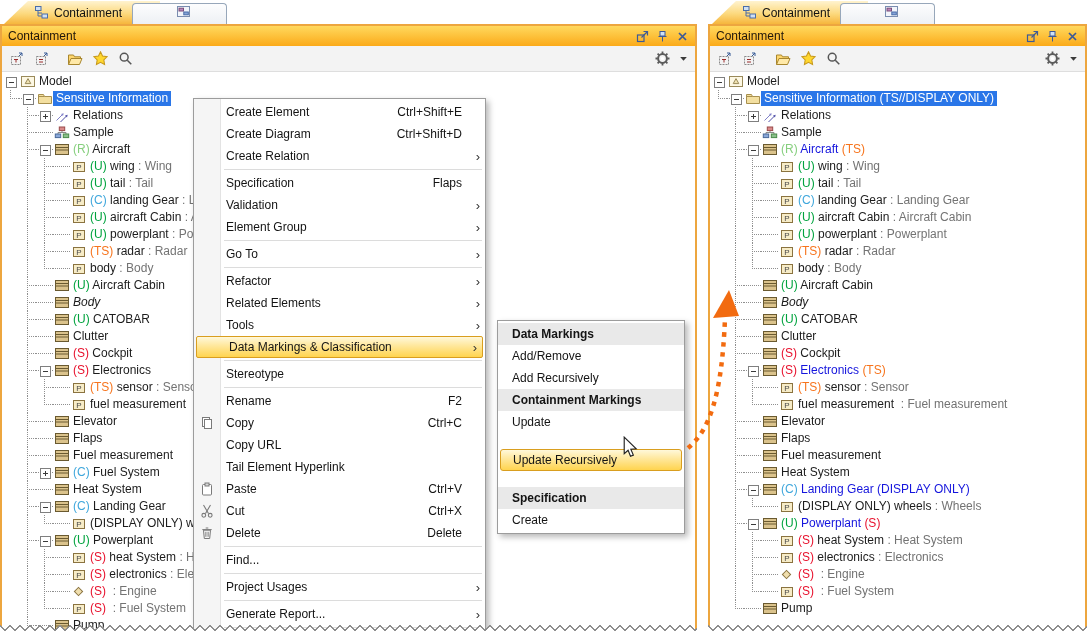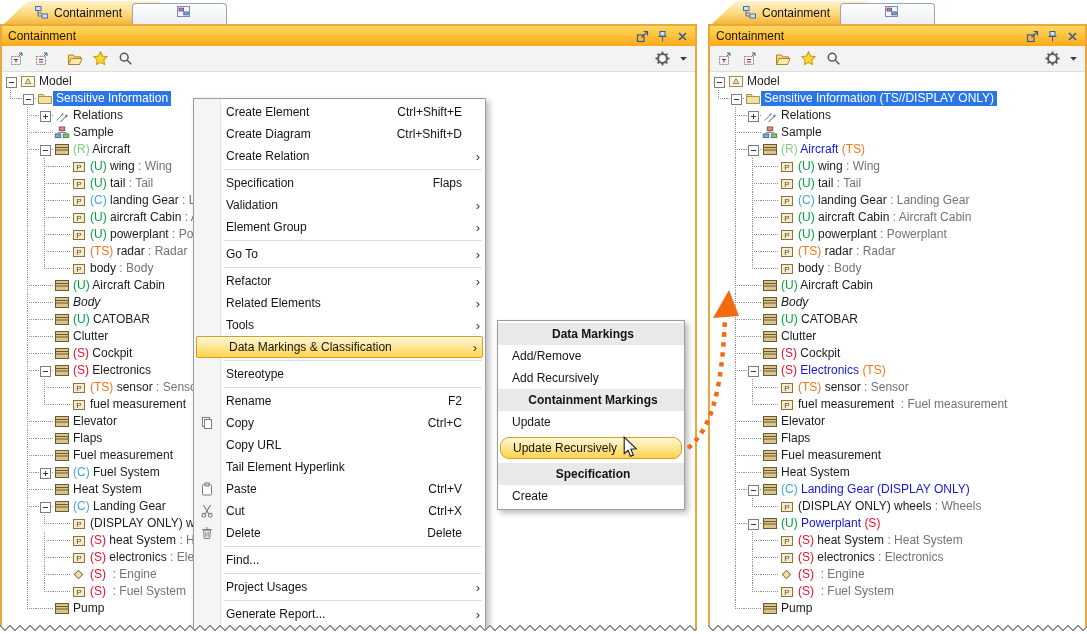--- a/index.html
+++ b/index.html
@@ -72,23 +72,23 @@
   .mi .lbl + .arr{margin-left:auto;}
   .mi.hl{background:linear-gradient(#fff8da,#ffe79a 45%,#ffd44f);
         border:1px solid #d99e1f;border-radius:2px;margin:0 2px;height:20px;}
   .msep{margin:2px 3px 2px 30px;border-top:1px solid #dcdcdc;height:0;}
 
   
   .smenu{position:absolute;left:497px;top:320px;width:186px;z-index:11;background:#fff;
         border:1px solid #9c9c9c;box-shadow:3px 3px 6px rgba(0,0,0,.28);padding:2px 0;}
   .smi{height:22px;display:flex;align-items:center;padding:0 10px 0 14px;color:#141414;}
   .smi .lbl{padding:0;}
-  .smi.hdr{font-weight:bold;background:#e9e9e9;justify-content:center;}
+  .smi.hdr{font-weight:bold;background:#e9e9e9;}
   .smi.hl{background:linear-gradient(#fff8da,#ffe79a 45%,#ffd44f);
-        border:1px solid #d99e1f;border-radius:9px;margin:4px 2px;padding-left:12px;height:20px;}
+        border:1px solid #d99e1f;border-radius:3px;margin:16px 2px;padding-left:12px;height:20px;}
 
   
   .torn{position:absolute;left:0;right:0;bottom:0;height:13px;z-index:40;pointer-events:none;}
   .torn .zz{position:absolute;left:0;right:0;bottom:0;height:10px;background-repeat:repeat-x;}
   .torn .zz.dark{bottom:2px;
      background-image:linear-gradient(-45deg,#8d8d8d 5px,transparent 0),
                       linear-gradient(45deg,#8d8d8d 5px,transparent 0);
      background-size:10px 10px;background-position:0 100%;}
   .torn .zz.white{
      background-image:linear-gradient(-45deg,#ffffff 5px,transparent 0),
@@ -298,20 +298,24 @@
               <path d="M1.5 4.5h13M1.5 7h13" stroke="#6a5a30"></path>
             </svg></span><span class="lbl"><span class="c-t">Heat System</span></span></div>
         <div class="trow"><span class="sl"></span><span class="sl"><i class="v"></i><i class="h hr"></i></span><span class="sl"><i class="h"></i><span class="tgl minus"></span></span><span class="tic"><svg width="16" height="13" viewBox="0 0 16 13">
               <rect x="1.5" y="1.5" width="13" height="10" fill="#dbc38c" stroke="#6a5a30"></rect>
               <path d="M1.5 4.5h13M1.5 7h13" stroke="#6a5a30"></path>
             </svg></span><span class="lbl"><span class="c-c">(C) </span><span class="c-t">Landing Gear</span></span></div>
         <div class="trow"><span class="sl"></span><span class="sl"><i class="v"></i></span><span class="sl"><i class="vh"></i><i class="h hr"></i></span><span class="sl"><i class="h"></i></span><span class="tic"><svg width="14" height="12" viewBox="0 0 14 12">
               <rect x="1.5" y="1.5" width="11" height="9" fill="#f7ecc7" stroke="#8a7340"></rect>
               <text x="7" y="9" font-size="8" text-anchor="middle" fill="#4a4a4a" font-family="Liberation Sans,sans-serif">P</text>
             </svg></span><span class="lbl"><span class="c-t">(DISPLAY ONLY) wheels</span><span class="c-m"> : Wheels</span></span></div>
+        <div class="trow"><span class="sl"></span><span class="sl"><i class="v"></i><i class="h hr"></i></span><span class="sl"><i class="h"></i><span class="tgl minus"></span></span><span class="tic"><svg width="16" height="13" viewBox="0 0 16 13">
+              <rect x="1.5" y="1.5" width="13" height="10" fill="#dbc38c" stroke="#6a5a30"></rect>
+              <path d="M1.5 4.5h13M1.5 7h13" stroke="#6a5a30"></path>
+            </svg></span><span class="lbl"><span class="c-u">(U) </span><span class="c-t">Powerplant</span></span></div>
         <div class="trow"><span class="sl"></span><span class="sl"><i class="v"></i></span><span class="sl"><i class="v"></i><i class="h hr"></i></span><span class="sl"><i class="h"></i></span><span class="tic"><svg width="14" height="12" viewBox="0 0 14 12">
               <rect x="1.5" y="1.5" width="11" height="9" fill="#f7ecc7" stroke="#8a7340"></rect>
               <text x="7" y="9" font-size="8" text-anchor="middle" fill="#4a4a4a" font-family="Liberation Sans,sans-serif">P</text>
             </svg></span><span class="lbl"><span class="c-s">(S) </span><span class="c-t">heat System</span><span class="c-m"> : Heat System</span></span></div>
         <div class="trow"><span class="sl"></span><span class="sl"><i class="v"></i></span><span class="sl"><i class="v"></i><i class="h hr"></i></span><span class="sl"><i class="h"></i></span><span class="tic"><svg width="14" height="12" viewBox="0 0 14 12">
               <rect x="1.5" y="1.5" width="11" height="9" fill="#f7ecc7" stroke="#8a7340"></rect>
               <text x="7" y="9" font-size="8" text-anchor="middle" fill="#4a4a4a" font-family="Liberation Sans,sans-serif">P</text>
             </svg></span><span class="lbl"><span class="c-s">(S) </span><span class="c-t">electronics</span><span class="c-m"> : Electronics</span></span></div>
         <div class="trow"><span class="sl"></span><span class="sl"><i class="v"></i></span><span class="sl"><i class="v"></i><i class="h hr"></i></span><span class="sl"><i class="h"></i></span><span class="tic"><svg width="13" height="13" viewBox="0 0 13 13">
               <rect x="3.6" y="3.6" width="5.8" height="5.8" transform="rotate(45 6.5 6.5)" fill="#f0dfae" stroke="#8a7340"></rect>

